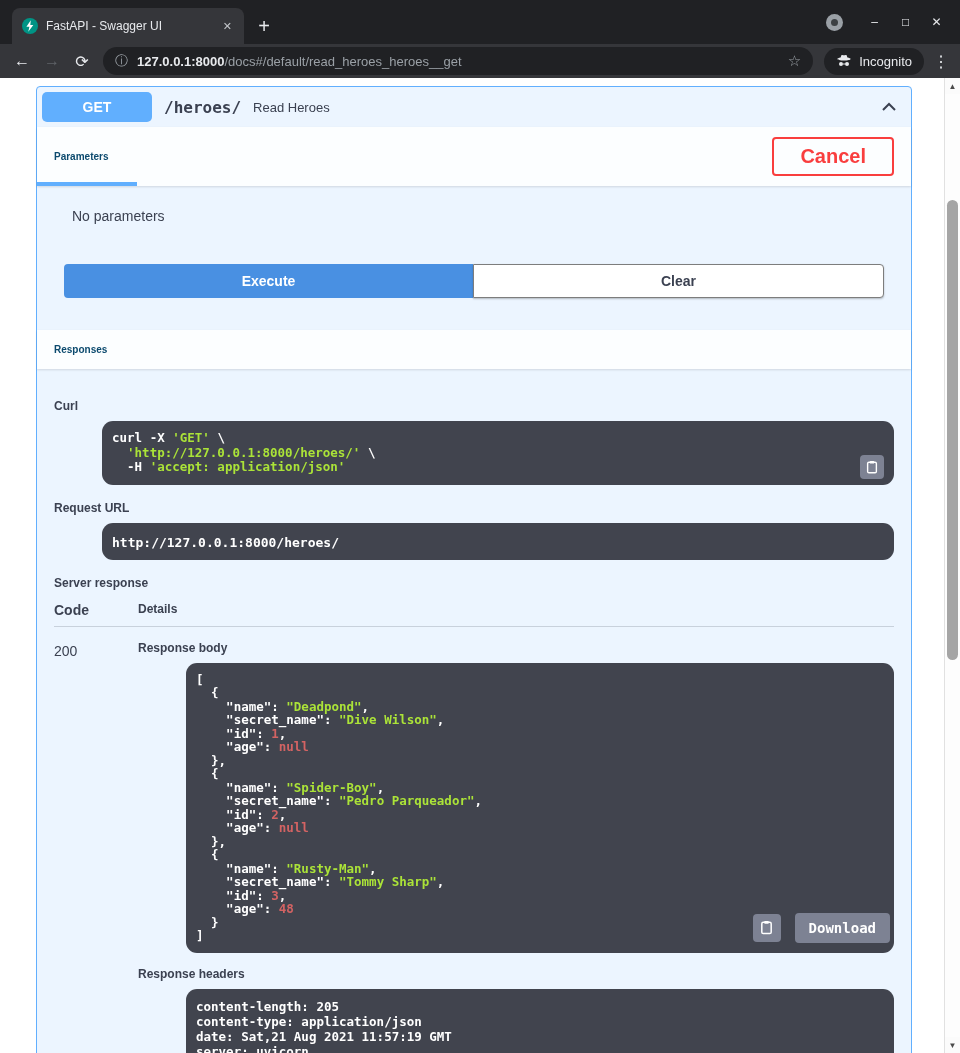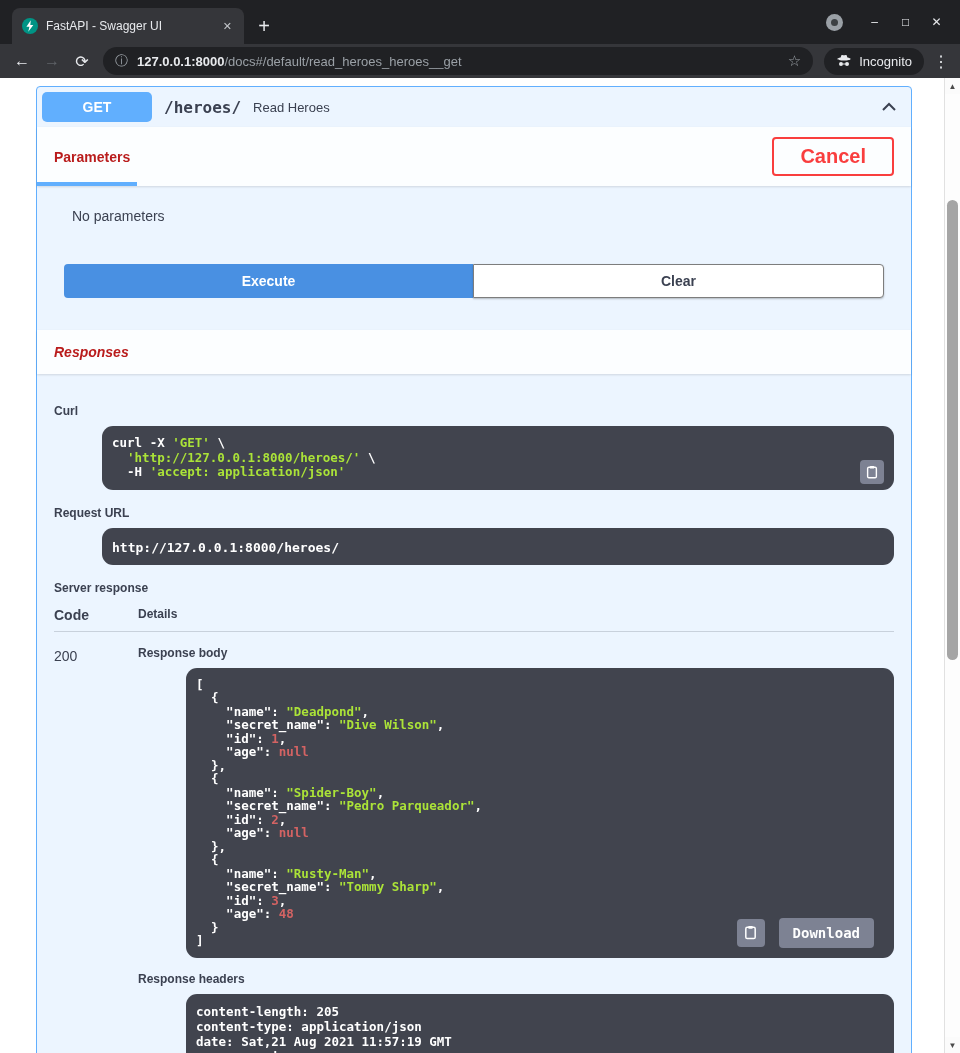--- a/index.html
+++ b/index.html
@@ -42,35 +42,35 @@
 
   .opblock-header { display:flex; align-items:center; padding:5px 12px 5px 5px; gap:12px; cursor:pointer; }
   .method-badge { background:#61affe; color:#fff; font-weight:bold; font-size:14px; border-radius:5px;
                   width:110px; text-align:center; padding:7px 0; }
   .op-path { font-family:"DejaVu Sans Mono", monospace; font-size:16px; font-weight:600; color:#3b4151; }
   .op-summary { font-size:13px; color:#3b4151; margin-left:0; }
   .collapse-arrow { margin-left:auto; display:flex; }
 
   .section-header { background:rgba(255,255,255,.85); box-shadow:0 1px 2px rgba(0,0,0,.12);
                     display:flex; align-items:center; justify-content:space-between; padding:10px 17px; position:relative; }
-  .sect-title { font-size:14px; font-weight:bold; color:#b91c1c; }
+  .sect-title { font-size:10px; font-weight:bold; color:#0c4a6e; }
   .tab-underline { position:absolute; left:0; bottom:0; width:100px; height:4px; background:#61affe; }
   .cancel-btn { border:2px solid #f93e3e; color:#f93e3e; background:transparent; border-radius:4px;
                 font-size:20px; font-weight:bold; padding:6px 26px; font-family:inherit; cursor:pointer; }
 
   .params-body { padding:22px 35px 40px; font-size:14px; color:#3b4151; }
 
   .execute-wrapper { display:flex; padding:0 27px 22px; }
   .execute-btn { flex:1; background:#4990e2; color:#fff; font-weight:bold; font-size:14px; border:none;
                  border-radius:4px 0 0 4px; padding:8px 0; font-family:inherit; cursor:pointer; }
   .clear-btn { flex:1; background:#fff; color:#3b4151; font-weight:bold; font-size:14px;
                border:1px solid #7d7d7d; border-radius:0 4px 4px 0; padding:8px 0; font-family:inherit;
                box-shadow:0 1px 2px rgba(0,0,0,.25); cursor:pointer; }
 
-  .responses-header { margin-top:10px; padding:14px 17px; justify-content:flex-start;font-style:italic; }
+  .responses-header { margin-top:10px; padding:14px 17px; justify-content:flex-start; }
 
   .responses-inner { padding:30px 17px 30px; }
   .block-label { font-size:12px; font-weight:bold; color:#3b4151; margin-bottom:8px; }
 
   .code-block { background:#41444e; border-radius:11px; padding:10px; position:relative;
                 font-family:"DejaVu Sans Mono", monospace;margin-left:48px; }
   .code-line { white-space:pre; color:#fff; }
   .curl-block { margin-bottom:16px; }
   .curl-block .code-line { font-size:12.5px; line-height:14.5px; font-weight:600; }
   .tok-plain { color:#ffffff; }
@@ -89,21 +89,21 @@
 
   .resp-table-head { display:flex; border-bottom:1px solid rgba(59,65,81,.2); padding-bottom:8px; margin-bottom:14px; }
   .col-status { width:84px; font-size:14px; font-weight:bold; color:#3b4151; }
   .col-details { font-size:12px; font-weight:bold; color:#3b4151; }
 
   .resp-row { display:flex; }
   .status-code { width:84px; font-size:14px; color:#3b4151; padding-top:2px; }
   .resp-detail { flex:1; }
 
   .body-block .code-line { font-size:12.5px; line-height:13.5px; font-weight:600; }
-  .block-actions { position:absolute; right:20px; bottom:10px; display:flex; gap:14px; align-items:center; }
+  .block-actions { position:absolute; right:4px; bottom:10px; display:flex; gap:14px; align-items:center; }
   .block-actions .copy-btn { width:28px; height:28px; }
   .download-btn { background:#7d8293; color:#fff; border:none; border-radius:4px; font-weight:bold;
                   font-size:14px; padding:7px 14px; font-family:inherit; cursor:pointer; }
 
   .headers-label { margin-top:14px; }
   .headers-block .code-line { font-size:12.5px; line-height:15px; font-weight:bold; }
 
   
   .scrollbar { position:absolute; top:0; right:0; bottom:0; width:16px; background:#fdfdfd; border-left:1px solid #e1e1e1; }
   .sb-arrow { position:absolute; left:0; right:0; height:16px; display:flex; align-items:center; justify-content:center;

